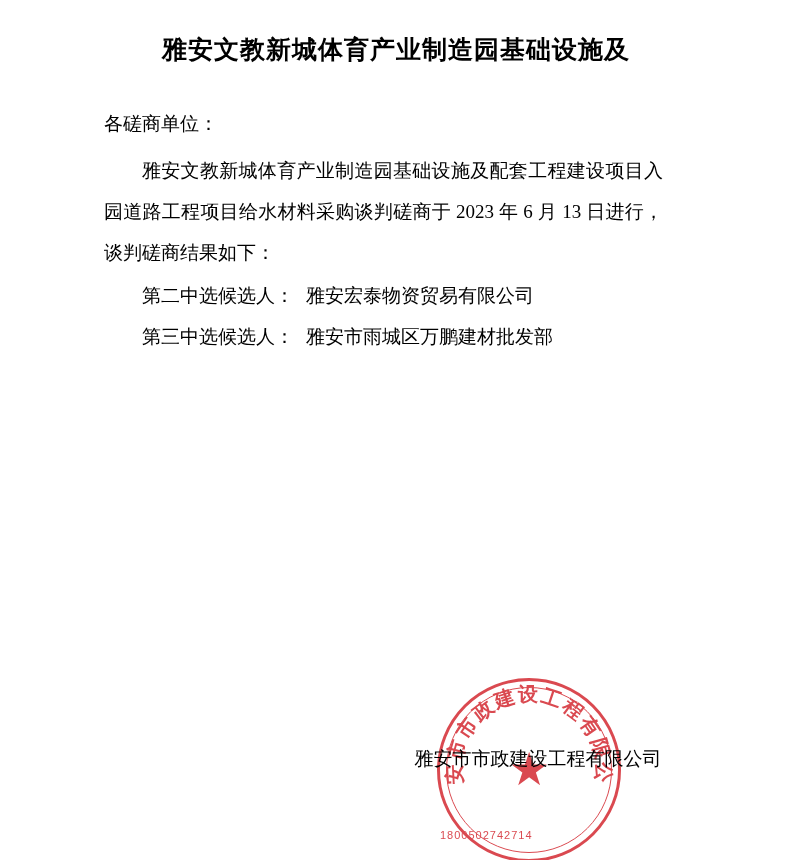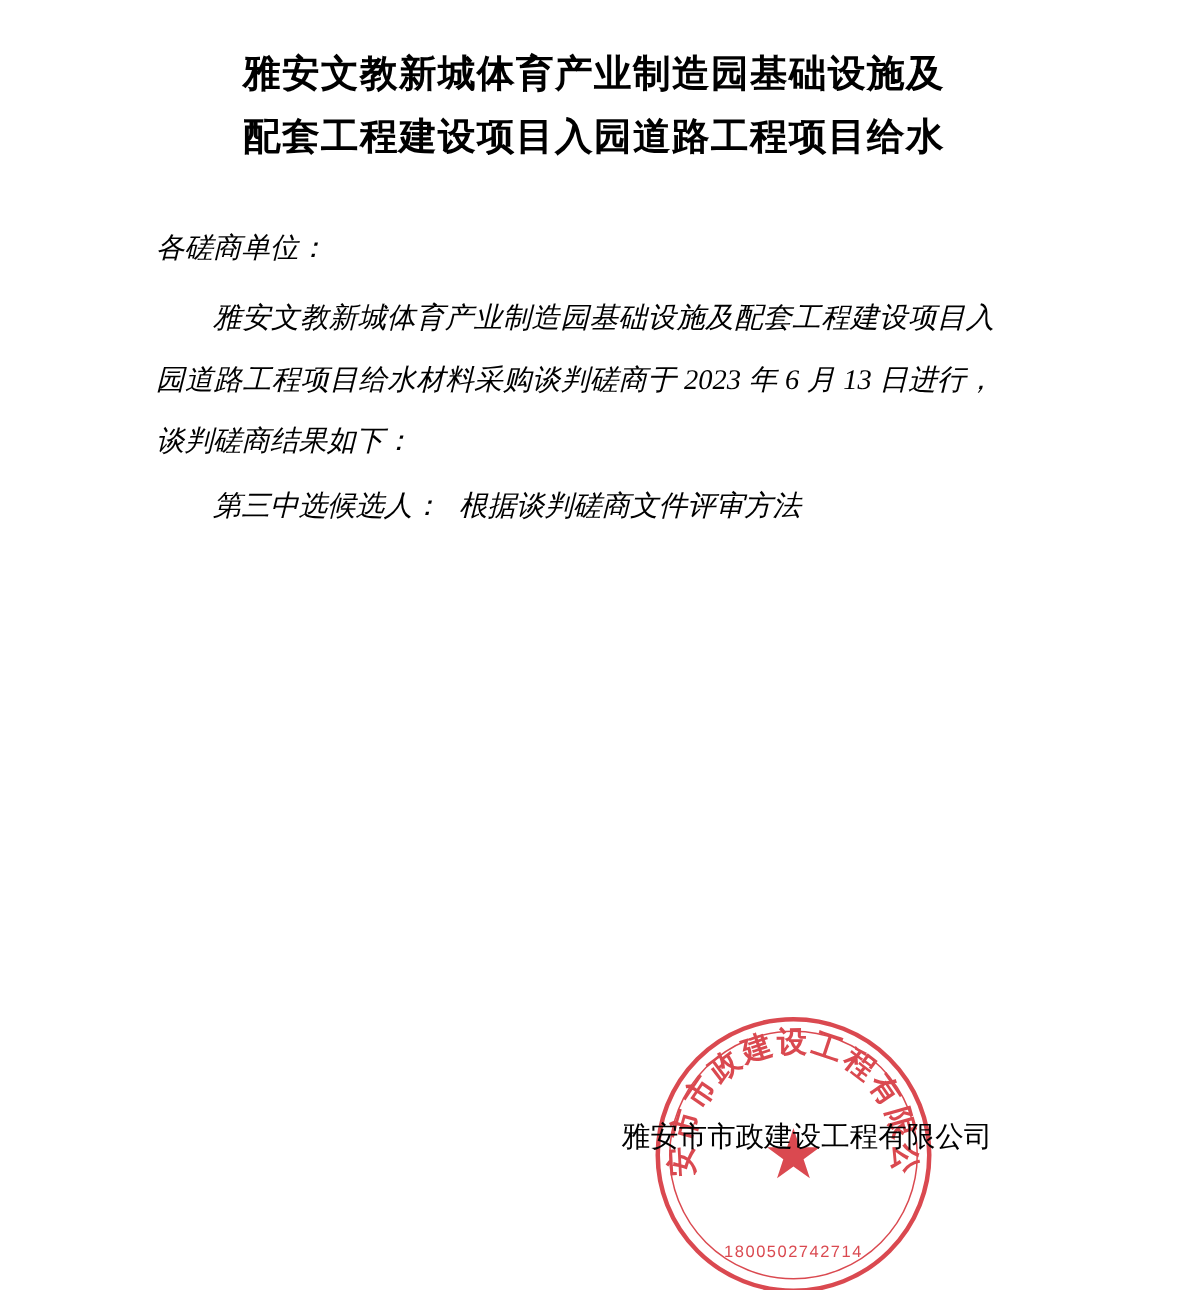--- a/index.html
+++ b/index.html
@@ -28,21 +28,20 @@
   }
   .title-line {
     font-size: 25px;
     font-weight: bold;
     line-height: 42px;
     letter-spacing: 1px;
     font-family: "Liberation Sans", "DejaVu Sans", sans-serif;
   }
   .body-block {
     padding: 34px 113px 0 104px;
-    font-style: italic;
   }
   .salutation {
     font-size: 19px;
     line-height: 40px;
     margin-bottom: 6px;
   }
   .para {
     font-size: 19px;
     line-height: 41px;
     text-indent: 38px;
@@ -113,44 +112,45 @@
     font-family: "Liberation Sans", "DejaVu Sans", sans-serif;
     font-size: 20px;
     font-weight: bold;
     letter-spacing: 2px;
   }
   .seal-bottom {
     position: absolute;
     left: 0;
     bottom: 18px;
     width: 178px;
-    text-align: center;
     color: #d2222a;
     font-size: 11px;
     font-family: "Liberation Sans", "DejaVu Sans", sans-serif;
     letter-spacing: 1px;
   }
 </style>
 </head>
 <body>
 
 <div class="page">
 
   <div class="title-block">
     <div class="title-line">雅安文教新城体育产业制造园基础设施及</div>
-    <div class="title-line">配套工程建设项目入园道路工程项目给水</div>
   </div>
 
   <div class="body-block">
     <div class="salutation">各磋商单位：</div>
 
     <p class="para">雅安文教新城体育产业制造园基础设施及配套工程建设项目入园道路工程项目给水材料采购谈判磋商于 2023 年 6 月 13 日进行，谈判磋商结果如下：</p>
 
     <p class="candidate">
-      <span>第三中选候选人：</span><span class="cand-gap"></span><span>根据谈判磋商文件评审方法</span>
+      <span>第二中选候选人：</span><span class="cand-gap"></span><span>雅安宏泰物资贸易有限公司</span>
+    </p>
+    <p class="candidate">
+      <span>第三中选候选人：</span><span class="cand-gap"></span><span>雅安市雨城区万鹏建材批发部</span>
     </p>
 
   </div>
 
   <div class="seal">
     <div class="seal-inner"></div>
     <svg class="seal-arc" viewBox="0 0 178 178">
       <defs>
         <path id="arcpath" d="M 22,100 A 68,68 0 1 1 156,100"></path>
       </defs>

